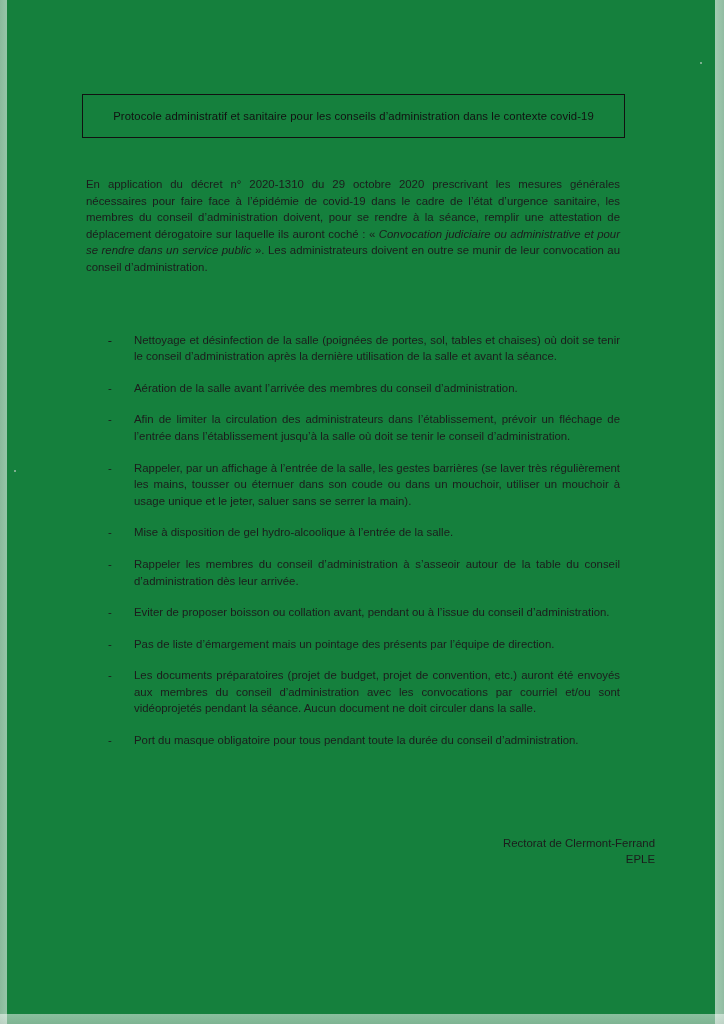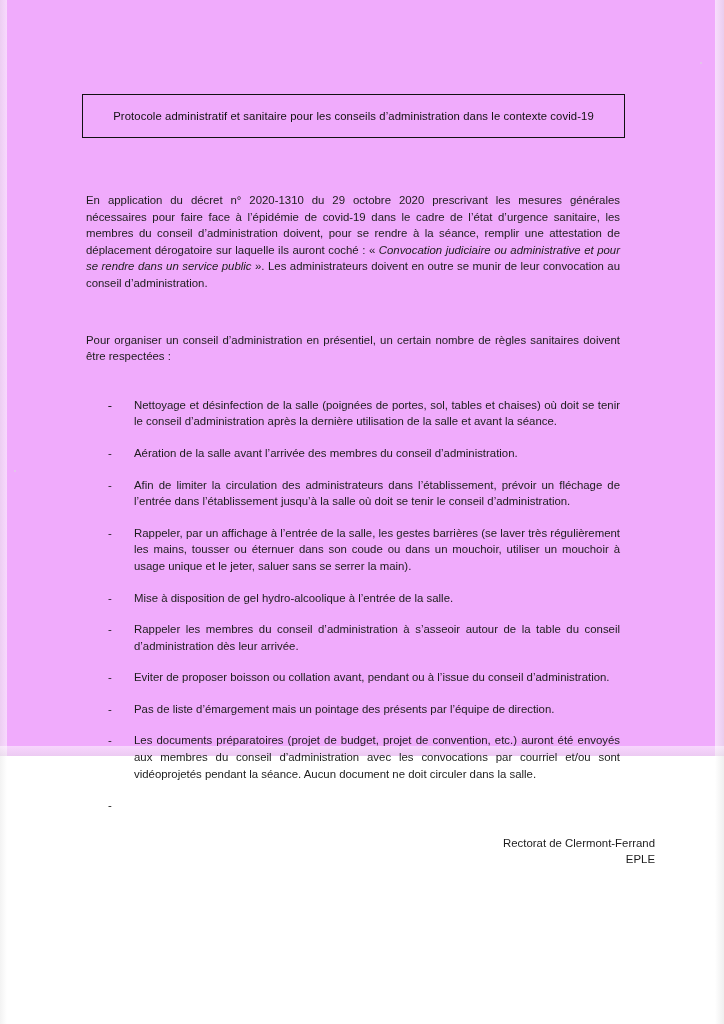--- a/index.html
+++ b/index.html
@@ -12,22 +12,22 @@
     height: 1024px;
     font-family: "Liberation Sans", sans-serif;
     color: #1a1a1a;
     position: relative;
     overflow: hidden;
   }
   .page {
     position: absolute;
     left: 0; top: 0;
     width: 724px;
-    height: 756px;
-    background: #f0abfc;
+    height: 1024px;
+    background: #15803d;
   }
   .title-box {
     position: absolute;
     left: 82px;
     top: 94px;
     width: 543px;
     height: 44px;
     border: 1.3px solid #111;
     box-sizing: border-box;
     display: flex;
@@ -41,21 +41,21 @@
     text-align: center;
     padding: 0 14px;
   }
   .content {
     position: absolute;
     left: 86px;
     top: 176px;
     width: 534px;
   }
   p.para {
-    margin: 16px 0 0 0;
+    margin: 0 0 0 0;
     font-size: 11.4px;
     line-height: 16.6px;
     text-align: justify;
     text-justify: inter-word;
     color: #1c1c1c;
   }
   .gap-lg { height: 24px; }
   .gap-md { height: 17px; }
   em.ital {
     font-style: italic;
@@ -134,36 +134,35 @@
   <div class="title-box">
     <span class="title-text">Protocole administratif et sanitaire pour les conseils d’administration dans le contexte covid-19</span>
   </div>
 
   <div class="content">
 
     <p class="para"><span>En application du décret n° 2020-1310 du 29 octobre 2020 prescrivant les mesures générales nécessaires pour faire face à l’épidémie de covid-19 dans le cadre de l’état d’urgence sanitaire, les membres du conseil d’administration doivent, pour se rendre à la séance, remplir une attestation de déplacement dérogatoire sur laquelle ils auront coché : « </span><em class="ital">Convocation judiciaire ou administrative et pour se rendre dans un service public</em><span> ». Les administrateurs doivent en outre se munir de leur convocation au conseil d’administration.</span></p>
 
     <div class="gap-lg"></div>
 
-    <p class="para">Pour organiser un conseil d’administration en présentiel, un certain nombre de règles sanitaires doivent être respectées :</p>
 
     <div class="gap-md"></div>
 
     <ul class="bullets">
       <li><span class="dash">-</span></li>
       <li><span class="dash">-</span><span>Nettoyage et désinfection de la salle (poignées de portes, sol, tables et chaises) où doit se tenir le conseil d’administration après la dernière utilisation de la salle et avant la séance.</span></li>
       <li><span class="dash">-</span><span>Aération de la salle avant l’arrivée des membres du conseil d’administration.</span></li>
       <li><span class="dash">-</span><span>Afin de limiter la circulation des administrateurs dans l’établissement, prévoir un fléchage de l’entrée dans l’établissement jusqu’à la salle où doit se tenir le conseil d’administration.</span></li>
       <li><span class="dash">-</span><span>Rappeler, par un affichage à l’entrée de la salle, les gestes barrières (se laver très régulièrement les mains, tousser ou éternuer dans son coude ou dans un mouchoir, utiliser un mouchoir à usage unique et le jeter, saluer sans se serrer la main).</span></li>
       <li><span class="dash">-</span><span>Mise à disposition de gel hydro-alcoolique à l’entrée de la salle.</span></li>
       <li><span class="dash">-</span><span>Rappeler les membres du conseil d’administration à s’asseoir autour de la table du conseil d’administration dès leur arrivée.</span></li>
       <li><span class="dash">-</span><span>Eviter de proposer boisson ou collation avant, pendant ou à l’issue du conseil d’administration.</span></li>
       <li><span class="dash">-</span><span>Pas de liste d’émargement mais un pointage des présents par l’équipe de direction.</span></li>
       <li><span class="dash">-</span><span>Les documents préparatoires (projet de budget, projet de convention, etc.) auront été envoyés aux membres du conseil d’administration avec les convocations par courriel et/ou sont vidéoprojetés pendant la séance. Aucun document ne doit circuler dans la salle.</span></li>
-      <li><span class="dash">-</span></li>
+      <li><span class="dash">-</span><span>Port du masque obligatoire pour tous pendant toute la durée du conseil d’administration.</span></li>
     </ul>
   </div>
 
   <div class="signature">
     <div>Rectorat de Clermont-Ferrand</div>
     <div>EPLE</div>
   </div>
 
 </div>
 

